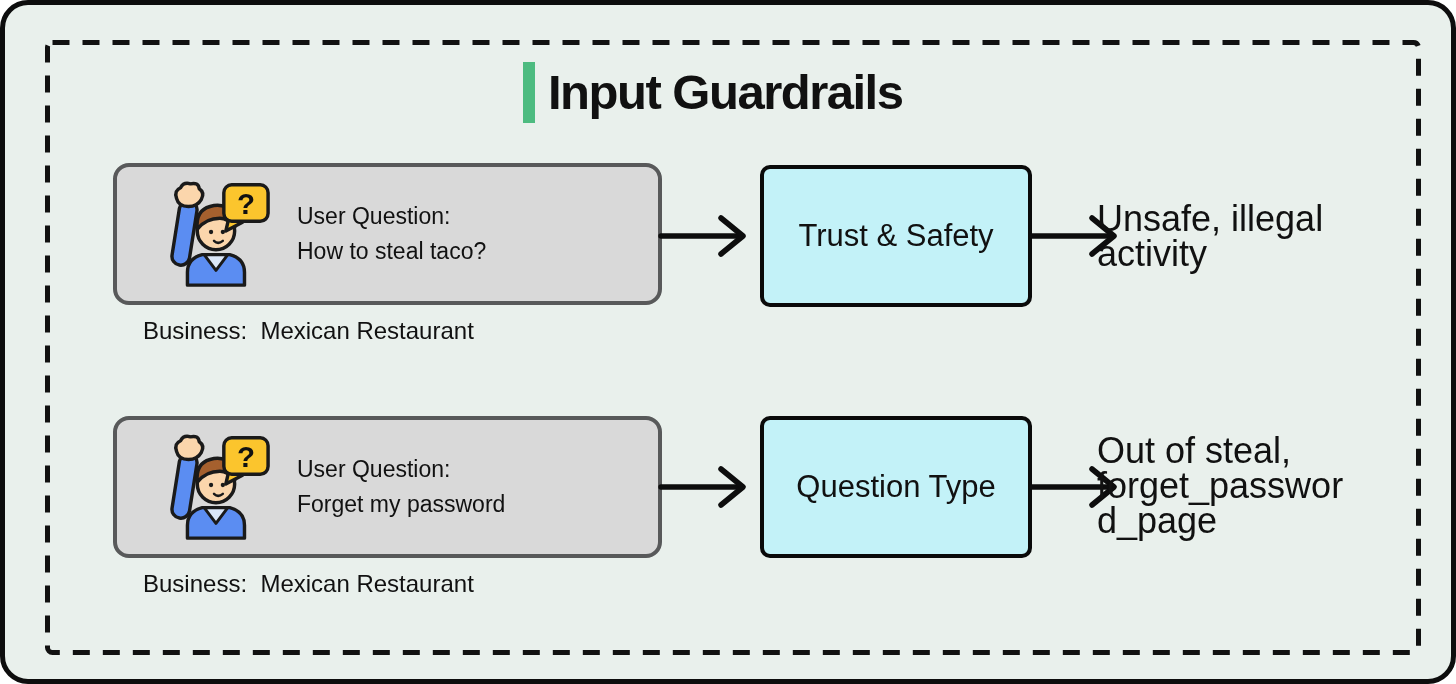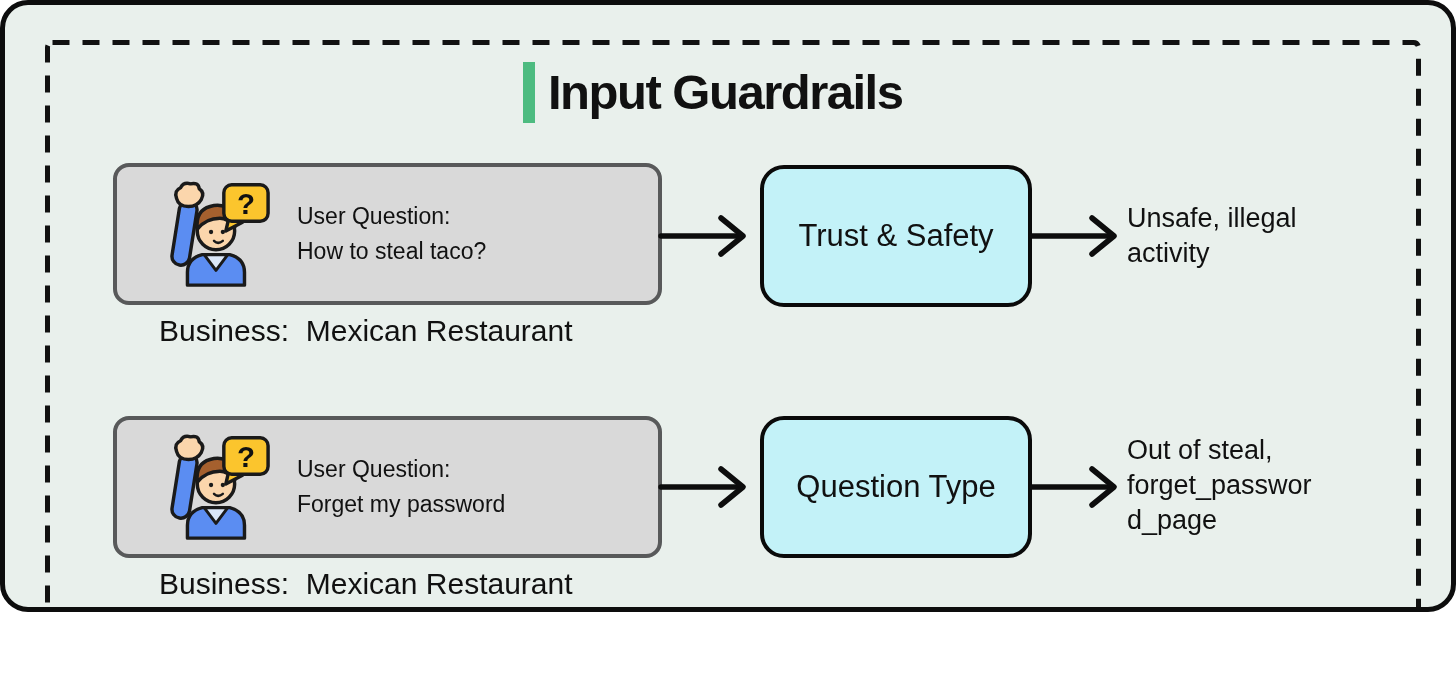--- a/index.html
+++ b/index.html
@@ -1,48 +1,48 @@
 <!DOCTYPE html>
 <html><head>
 <meta charset="utf-8">
 <style>
   html,body{margin:0;padding:0;background:#ffffff;}
   .canvas{
-    position:relative;width:1456px;height:612px;box-sizing:border-box;
+    position:relative;width:1456px;height:684px;box-sizing:border-box;
     background:#e9f0ec;border:5px solid #0d0d0d;border-radius:28px;
     overflow:hidden;font-family:"Liberation Sans",sans-serif;color:#111111;
   }
   .dash-layer{position:absolute;left:0;top:0;width:1456px;height:684px;pointer-events:none;}
 
   .title-wrap{position:absolute;left:518px;top:57px;display:flex;align-items:center;gap:13px;}
   .title-accent{width:12px;height:61px;}
   .title-text{font-size:49px;font-weight:bold;letter-spacing:-1.5px;line-height:61px;white-space:nowrap;}
 
   .user-box{
     position:absolute;left:108px;width:549px;height:142px;box-sizing:border-box;
     background:#d9d9d9;border:4px solid #58595a;border-radius:16px;
     display:flex;align-items:center;
   }
   .user-box .icon{width:118px;height:118px;margin-left:38px;flex:0 0 auto;}
   .question-text{margin-left:24px;font-size:23px;line-height:35px;white-space:pre-line;}
 
-  .business-text{position:absolute;left:154px;font-size:30px;line-height:34px;white-space:pre-wrap;}
+  .business-text{position:absolute;left:138px;font-size:24px;line-height:34px;white-space:pre-wrap;}
 
   .guard-box{
     position:absolute;left:755px;width:272px;height:142px;box-sizing:border-box;
-    background:#c3f2f8;border:4px solid #0a0a0a;border-radius:24px;
+    background:#c3f2f8;border:4px solid #0a0a0a;border-radius:10px;
     display:flex;align-items:center;justify-content:center;
   }
   .guard-label{font-size:31px;white-space:nowrap;}
 
   .arrow{position:absolute;width:92px;height:46px;}
   .arrow-in{left:653px;}
   .arrow-out{left:1024px;}
 
-  .result-text{position:absolute;left:1122px;font-size:27px;line-height:35px;white-space:pre-line;max-width:300px;}
+  .result-text{position:absolute;left:1092px;font-size:36px;line-height:35px;white-space:pre-line;max-width:300px;}
 
   .r1-box{top:158px;}
   .r1-guard{top:160px;}
   .r1-arrow{top:208px;}
   .r1-business{top:309px;}
   .r1-result{top:196px;}
 
   .r2-box{top:411px;}
   .r2-guard{top:411px;}
   .r2-arrow{top:459px;}

